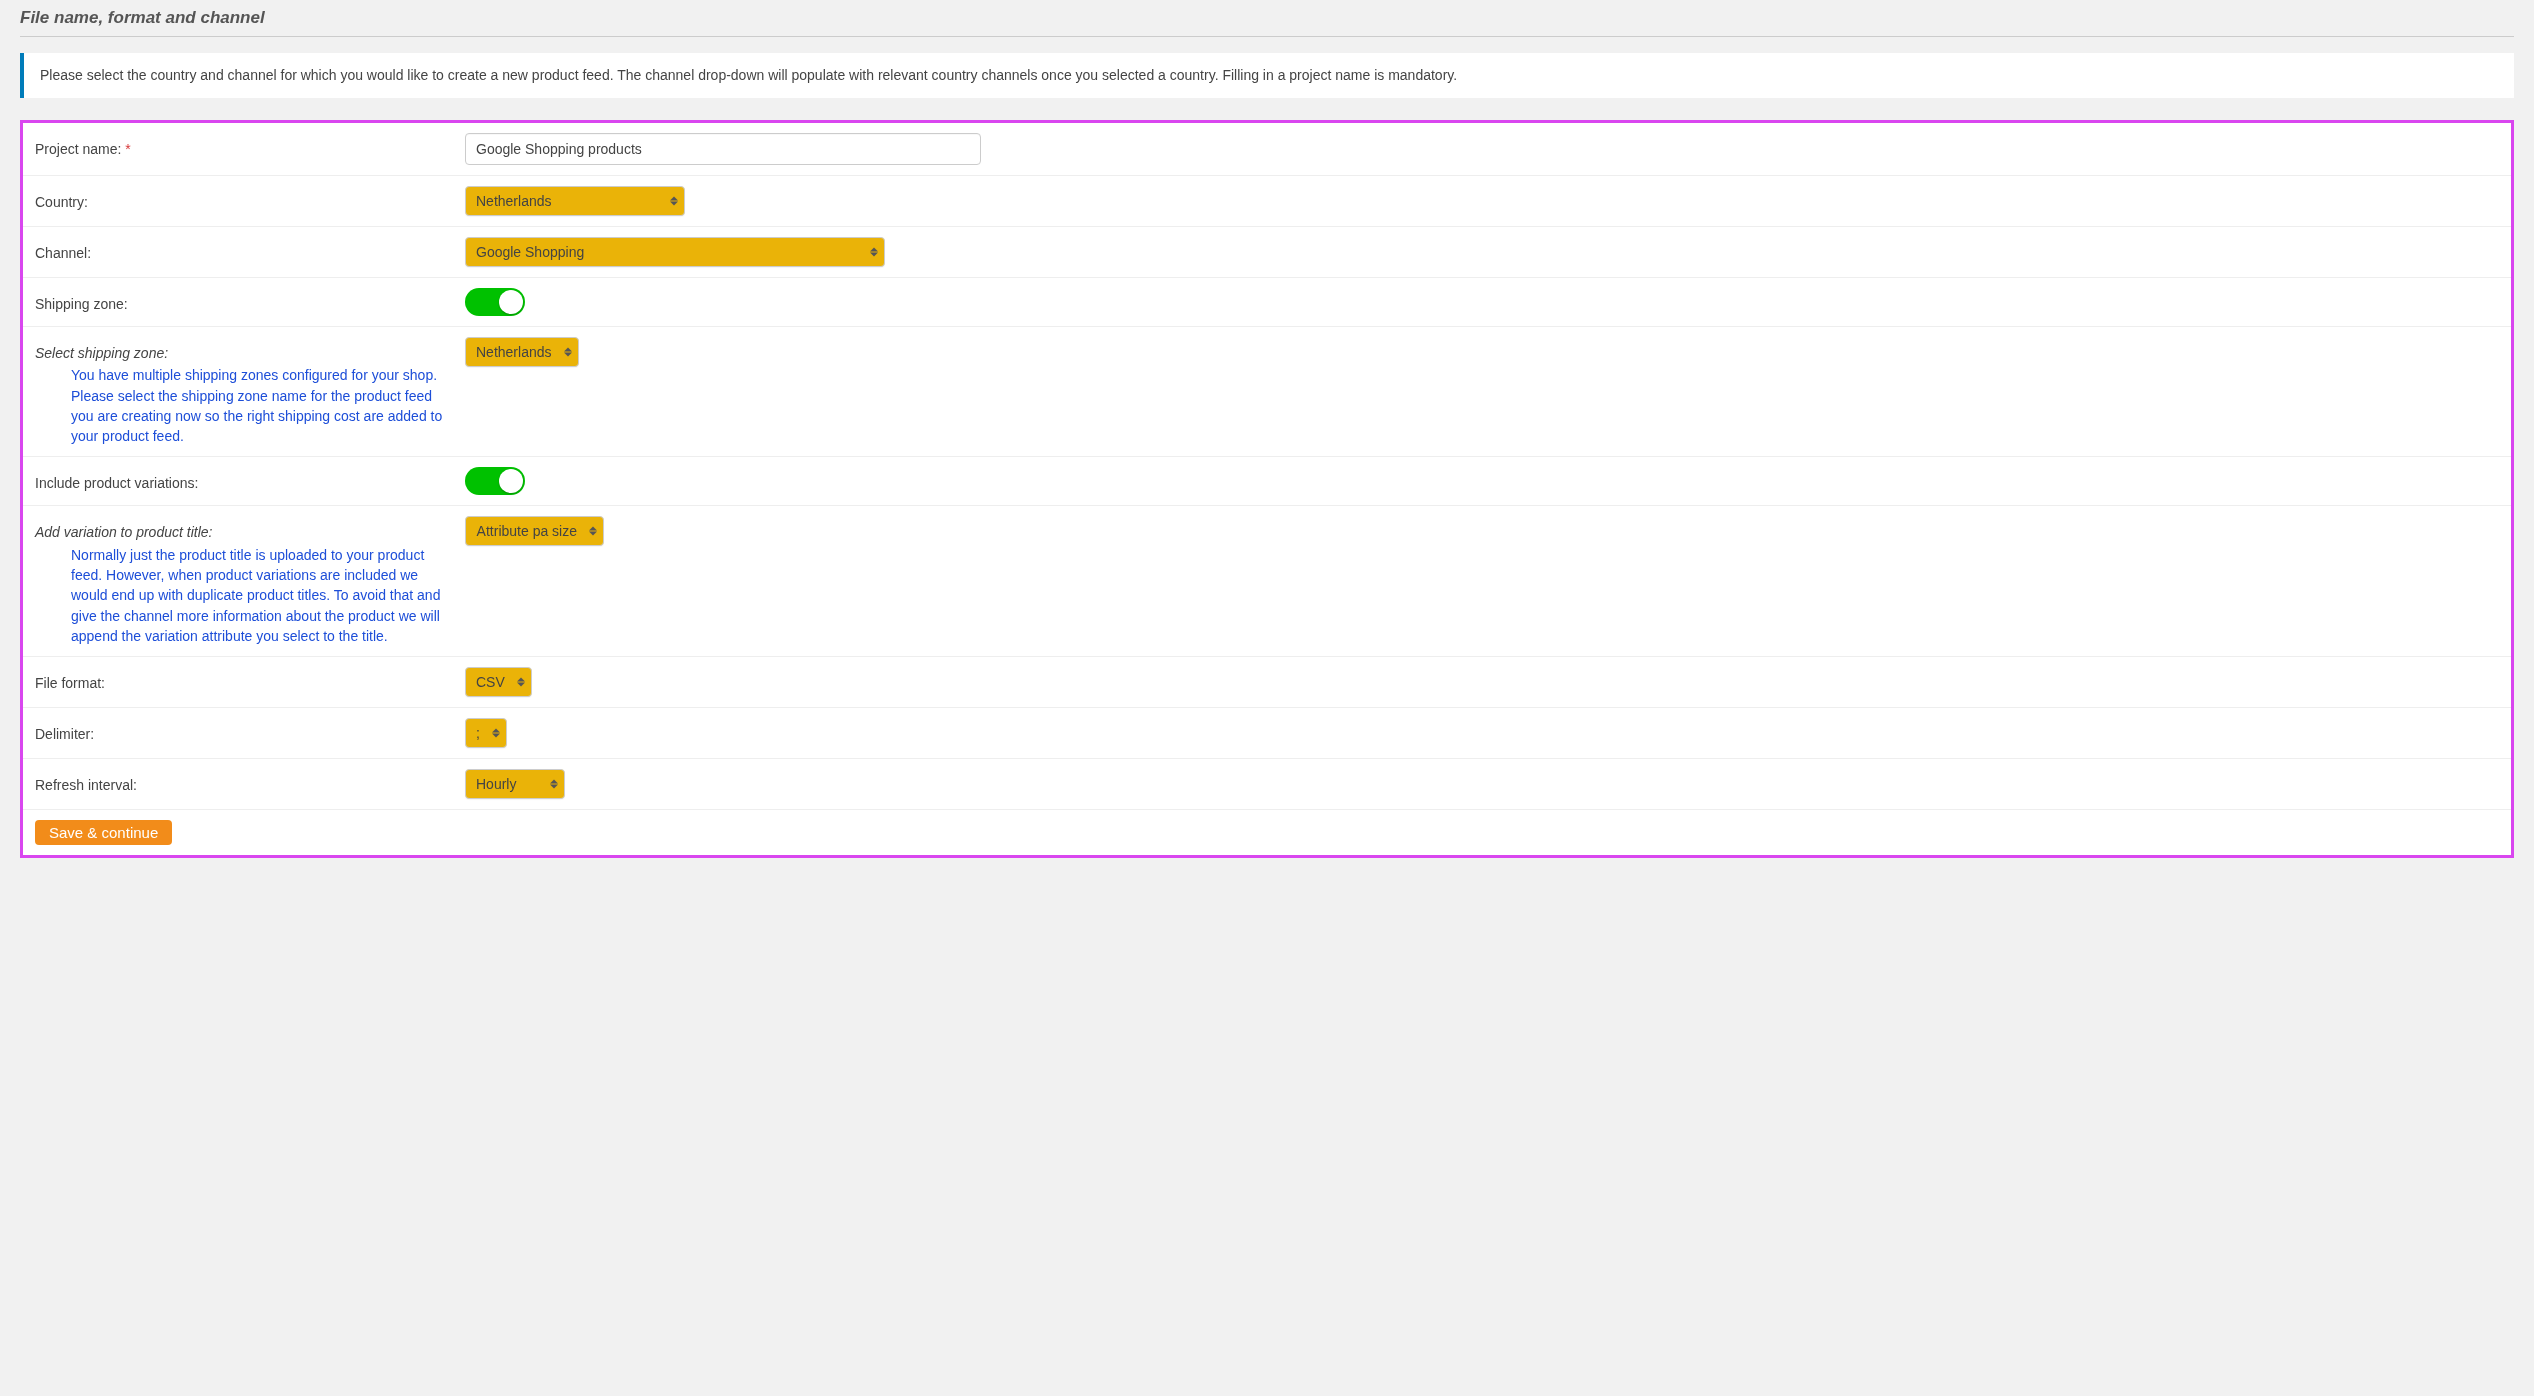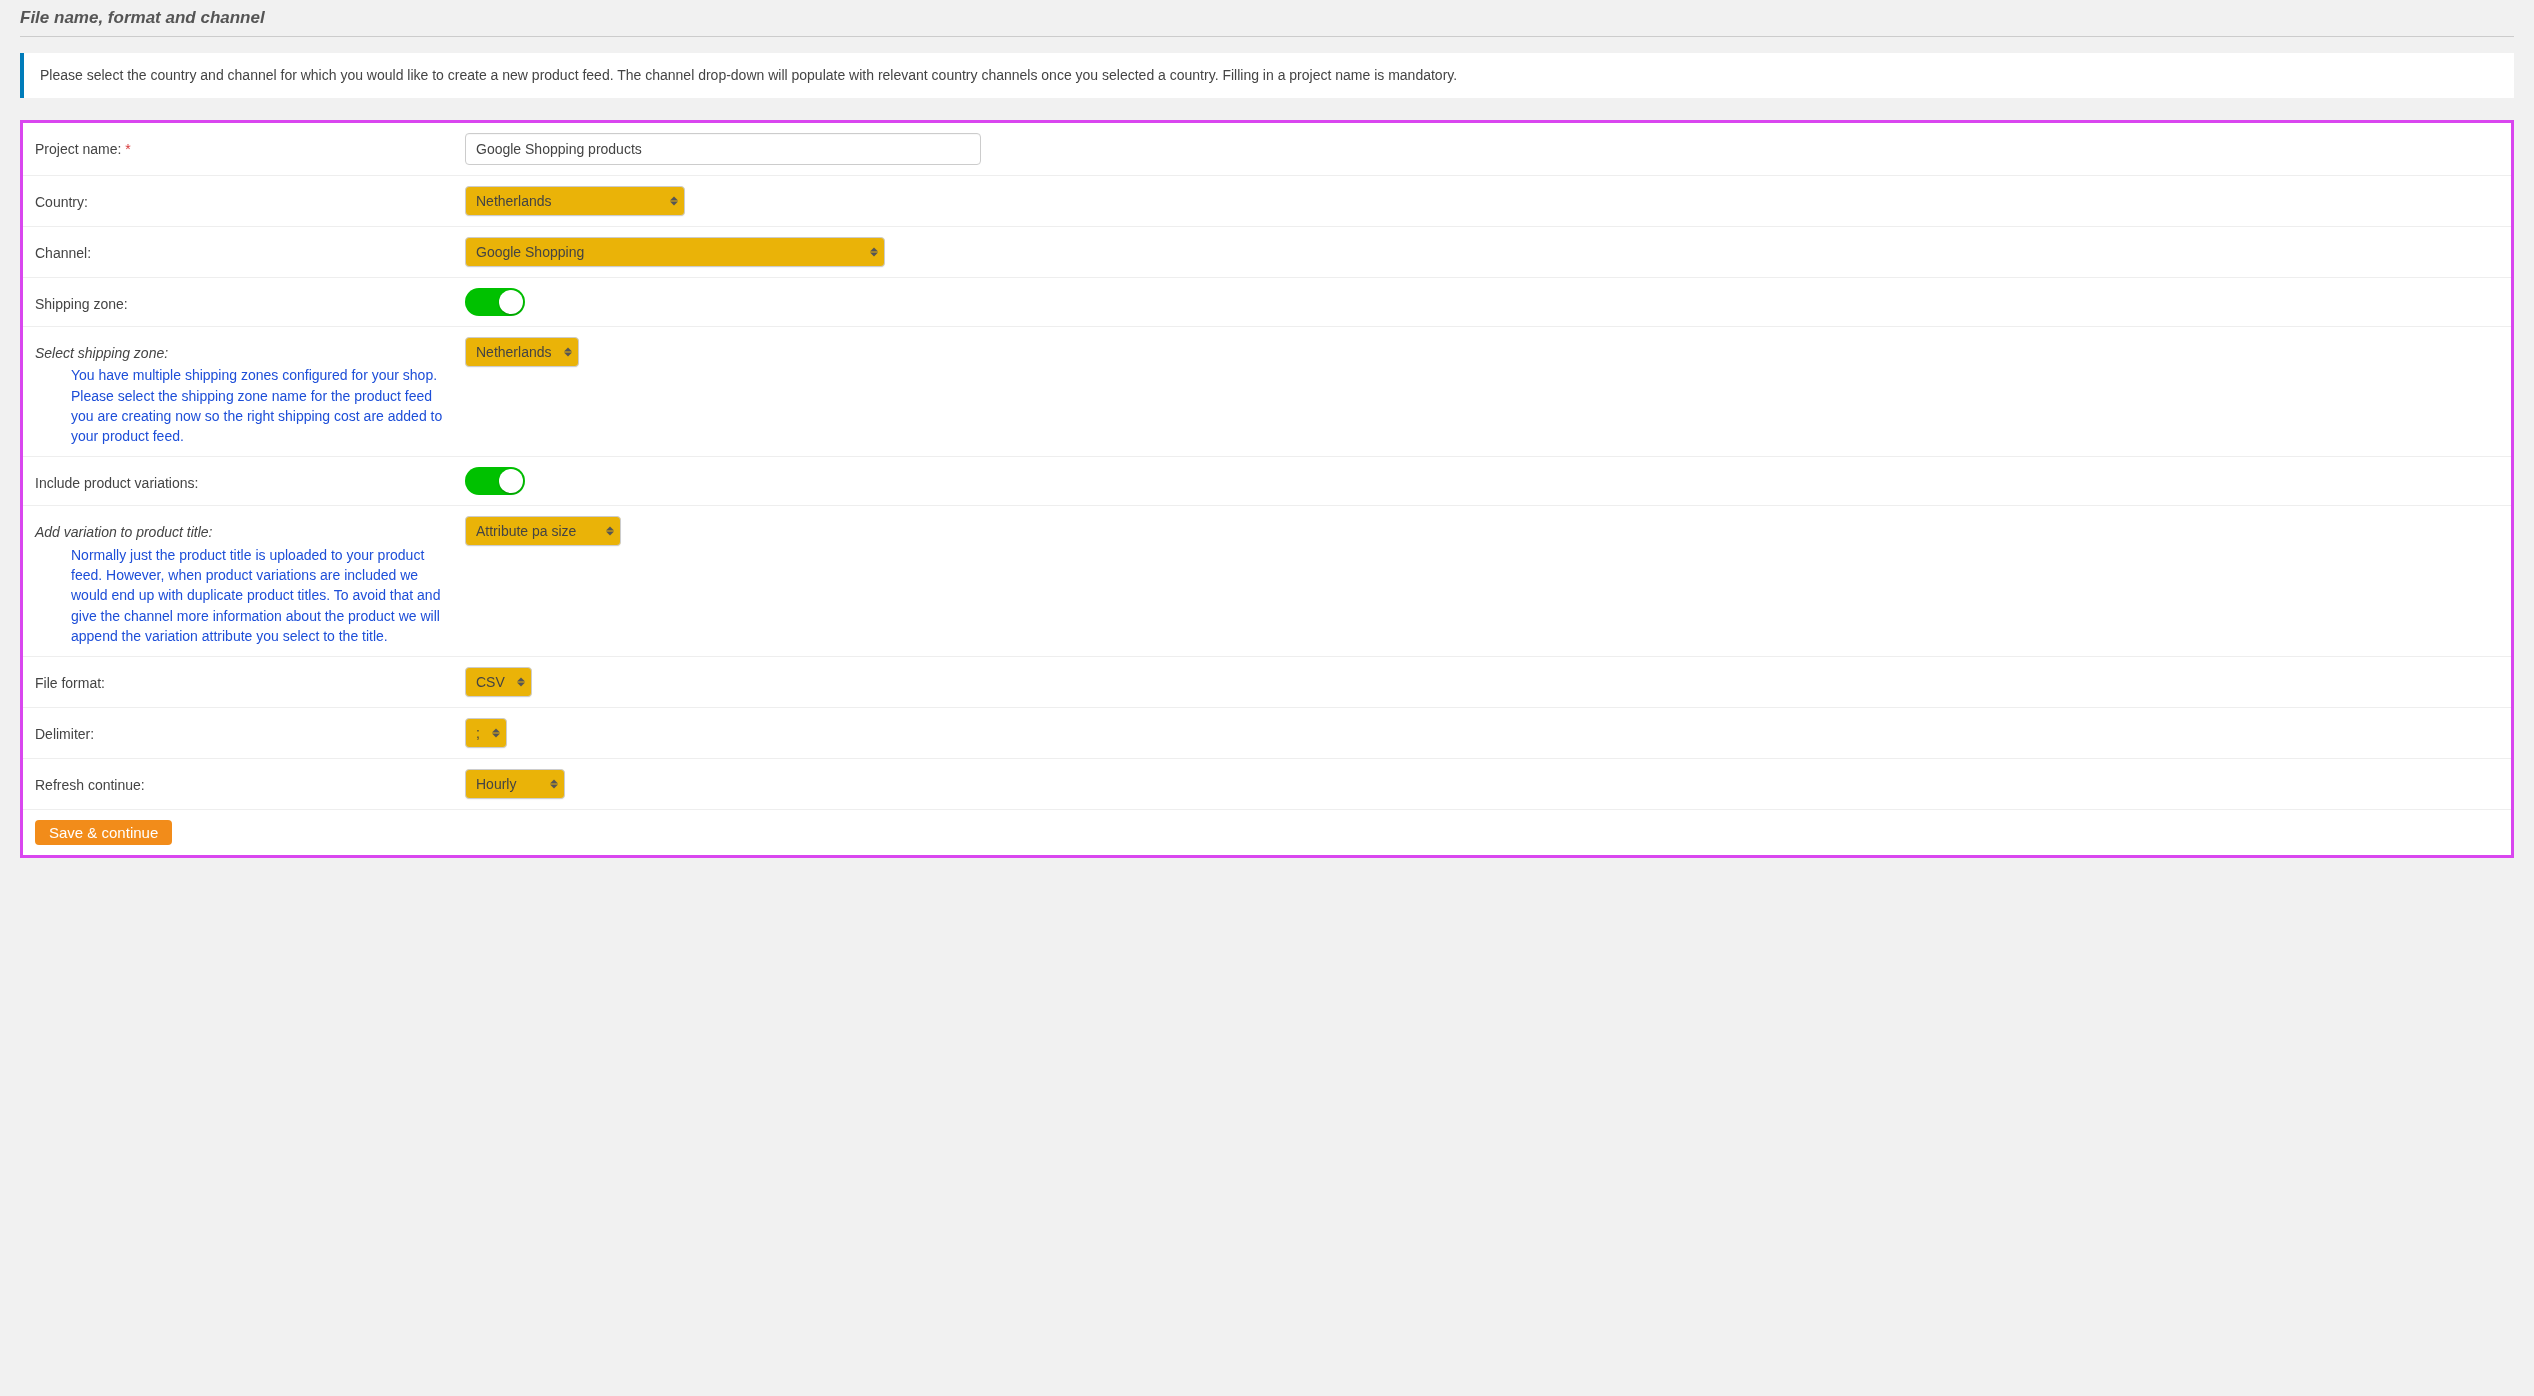--- a/index.html
+++ b/index.html
@@ -101,21 +101,21 @@
   .caret .up, .caret .down {
     width: 0; height: 0;
     border-left: 4px solid transparent;
     border-right: 4px solid transparent;
   }
   .caret .up   { border-bottom: 4px solid #555; }
   .caret .down { border-top: 4px solid #555; }
   .select.w-country { width: 220px; }
   .select.w-channel { width: 420px; }
   .select.w-zone     { width: auto; min-width: 112px; }
-  .select.w-attr     { width: 156px; }
+  .select.w-attr     { width: 139px; justify-content: flex-end; }
   .select.w-csv      { width: auto; min-width: 60px; }
   .select.w-delim    { width: auto; min-width: 38px; }
   .select.w-refresh  { width: 100px; }
 
   .toggle {
     width: 60px;
     height: 28px;
     border-radius: 14px;
     background: #00c100;
     position: relative;
@@ -275,21 +275,21 @@
         <span class="caret">
             <span class="up"></span>
             <span class="down"></span>
           </span>
       </div>
     </div>
   </div>
 
   <div class="form-row">
     <div class="label-col">
-      <span class="label-title">Refresh continue:</span>
+      <span class="label-title">Refresh interval:</span>
     </div>
     <div class="input-col">
       <div class="select w-refresh">
         <span>Hourly</span>
         <span class="caret">
             <span class="up"></span>
             <span class="down"></span>
           </span>
       </div>
     </div>

